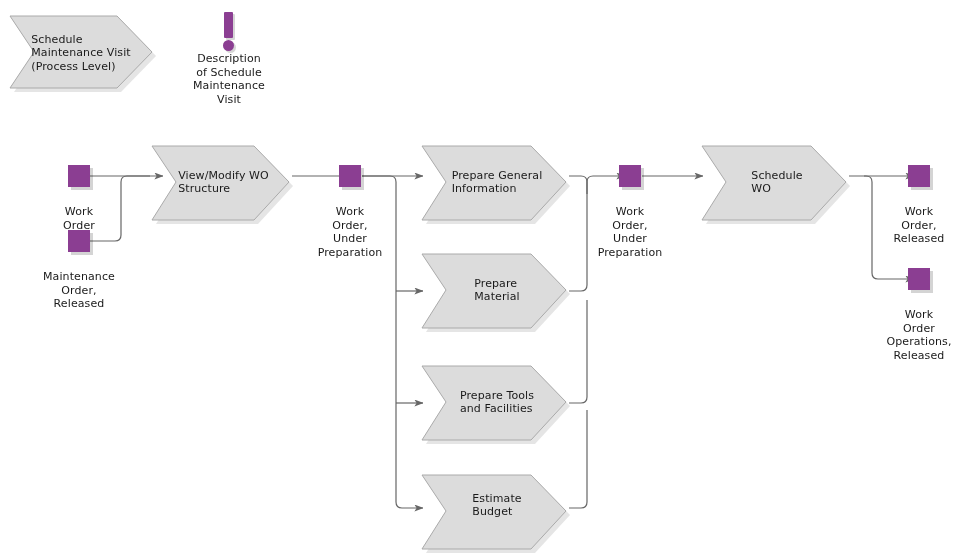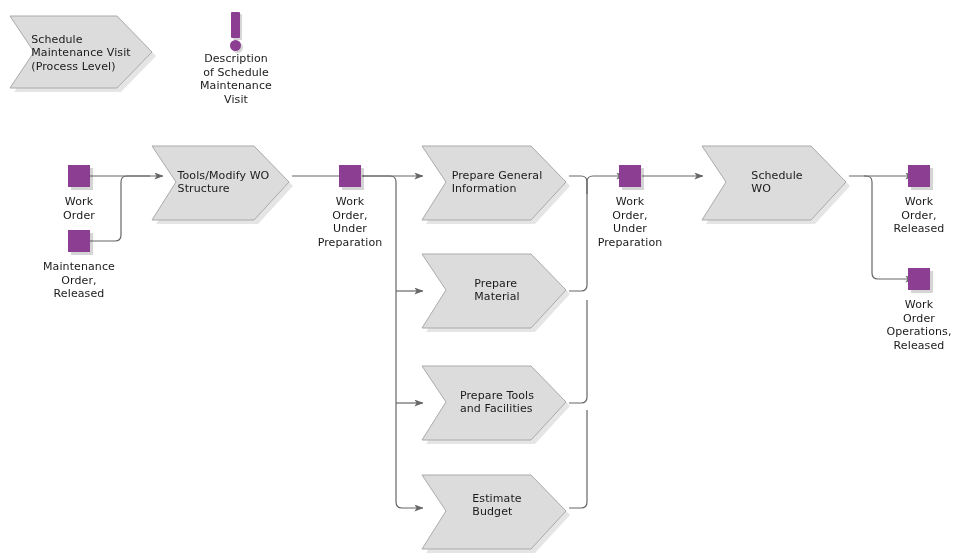--- a/index.html
+++ b/index.html
@@ -86,21 +86,21 @@
   .dataobj .sq-shadow {
     position: absolute;
     left: 3px;
     top: 3px;
     width: 22px;
     height: 22px;
     background: rgba(0,0,0,0.17);
     filter: blur(0.5px);
   }
   .dataobj .caption {
-    margin-top: 8px;
+    margin-top: 18px;
     text-align: center;
     font-size: 11px;
     line-height: 13.5px;
     letter-spacing: 0.1px;
     white-space: pre-line;
     color: #1a1a1a;
   }
 
   
   .note {
@@ -203,39 +203,39 @@
     <svg class="shape-svg" viewBox="0 0 150 78" preserveAspectRatio="none">
       <polygon points="18,76 148,76 148,76 148,76" fill="#CCCCCC" opacity="0"></polygon>
       <polygon points="6,6 113,6 148,42 113,78 6,78 30,42" fill="#CFCFCF" opacity="0.55"></polygon>
       <polygon points="2,2 109,2 144,38 109,74 2,74 26,38" fill="#DCDCDC" stroke="#AAAAAA" stroke-width="1"></polygon>
     </svg>
     <div class="chev-label" style="padding-left:22px; padding-right:26px;">Schedule
 Maintenance Visit
 (Process Level)</div>
   </div>
 
-  <div class="note" style="left:236px; top:12px;">
+  <div class="note" style="left:229px; top:12px;">
     <div class="bang">
       <span class="bang-bar-sh"></span>
       <span class="bang-dot-sh"></span>
       <span class="bang-bar"></span>
       <span class="bang-dot"></span>
     </div>
     <div class="note-label">Description
 of Schedule
 Maintenance
 Visit</div>
   </div>
 
   <div class="chevron" style="left:150px; top:144px; width:145px; height:80px;">
     <svg class="shape-svg" viewBox="0 0 145 80" preserveAspectRatio="none">
       <polygon points="6,6 108,6 143,42 108,80 6,80 30,42" fill="#CFCFCF" opacity="0.55"></polygon>
       <polygon points="2,2 104,2 139,38 104,76 2,76 26,38" fill="#DCDCDC" stroke="#AAAAAA" stroke-width="1"></polygon>
     </svg>
-    <div class="chev-label" style="padding-left:24px; padding-right:22px; padding-bottom:4px;">Tools/Modify WO
+    <div class="chev-label" style="padding-left:24px; padding-right:22px; padding-bottom:4px;">View/Modify WO
 Structure</div>
   </div>
 
   <div class="chevron" style="left:420px; top:252px; width:152px; height:80px;">
     <svg class="shape-svg" viewBox="0 0 152 80" preserveAspectRatio="none">
       <polygon points="6,6 115,6 150,42 115,80 6,80 30,42" fill="#CFCFCF" opacity="0.55"></polygon>
       <polygon points="2,2 111,2 146,38 111,76 2,76 26,38" fill="#DCDCDC" stroke="#AAAAAA" stroke-width="1"></polygon>
     </svg>
     <div class="chev-label" style="padding-left:24px; padding-right:22px; padding-bottom:4px;">Prepare
 Material</div>

